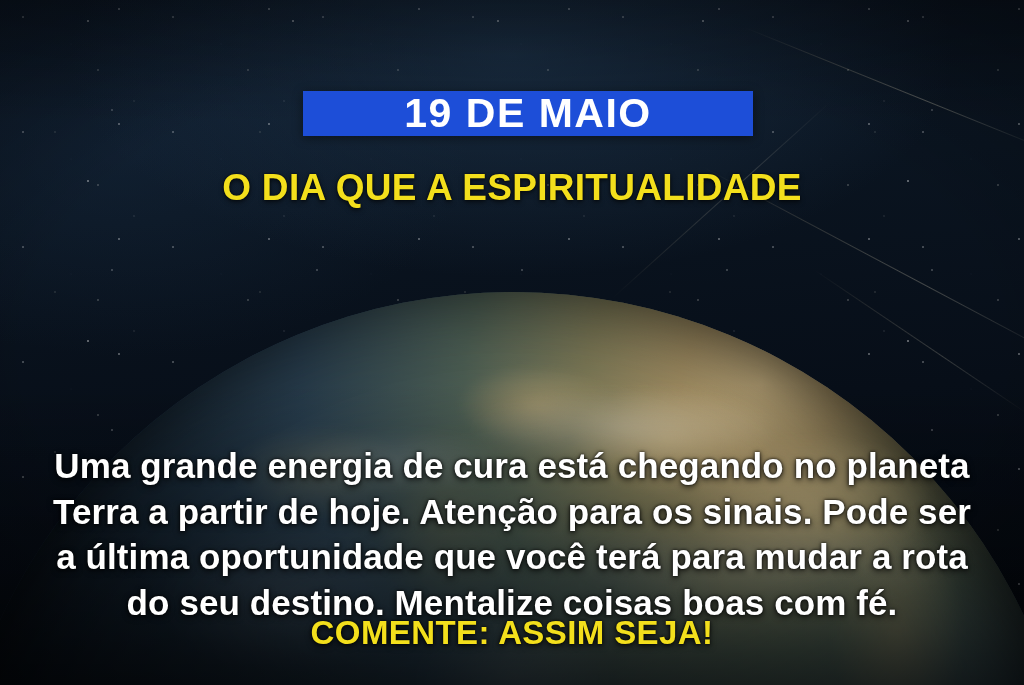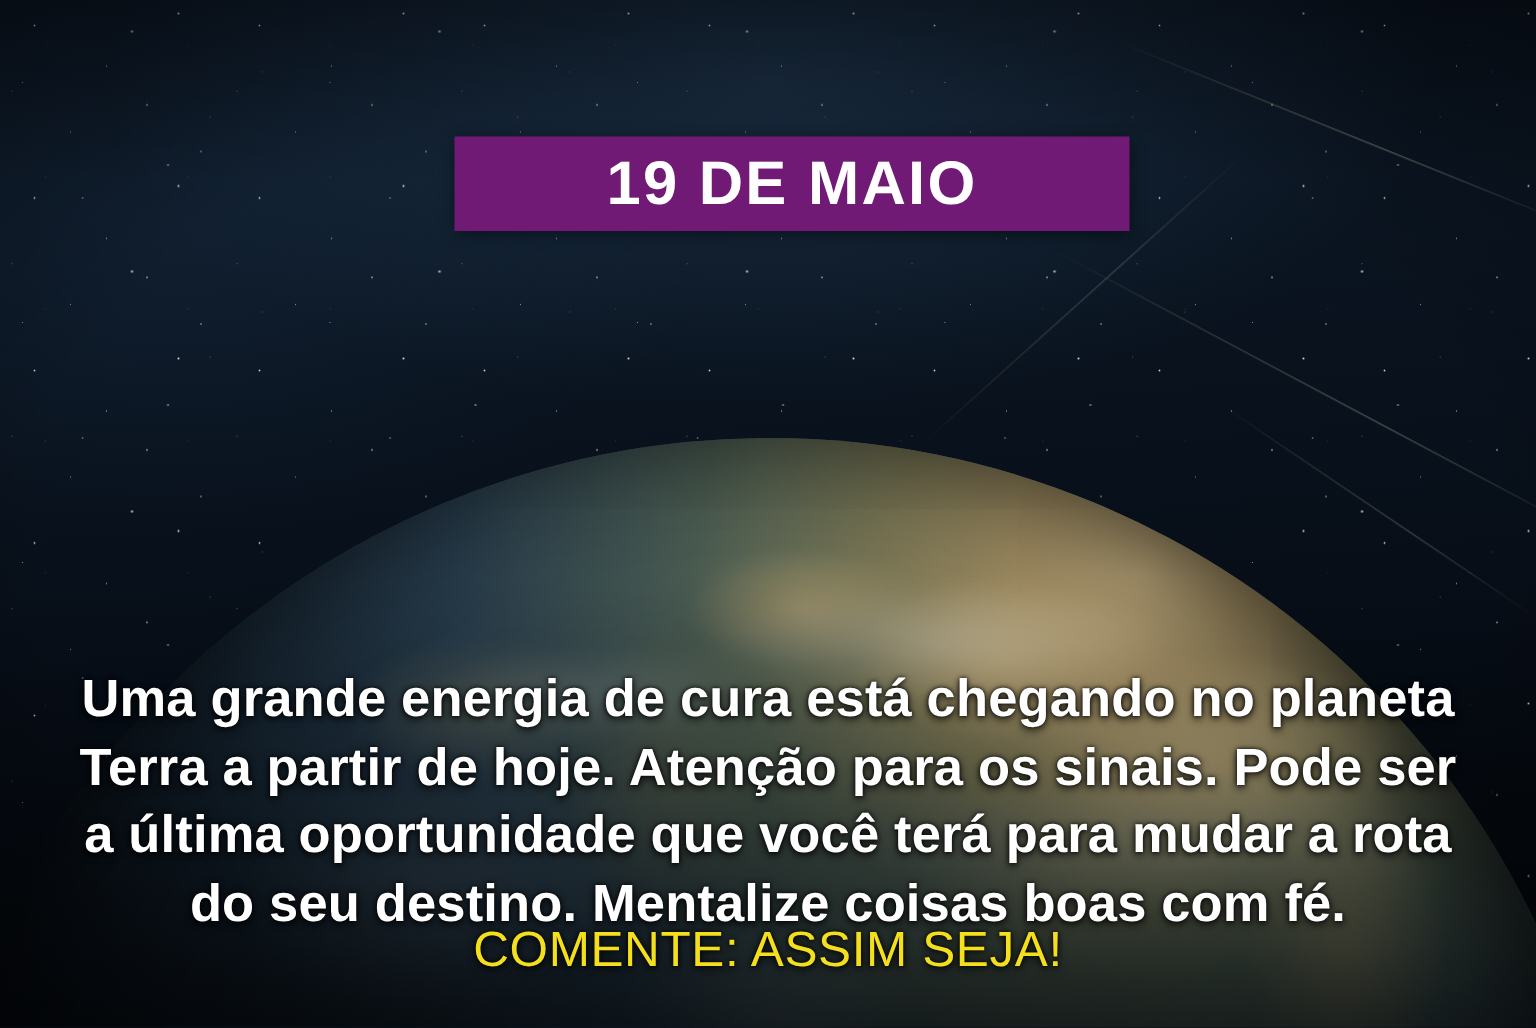--- a/index.html
+++ b/index.html
@@ -217,22 +217,22 @@
   .content {
     position: absolute;
     inset: 0;
   }
 
   .date-banner {
     position: absolute;
     left: 303px;
     top: 91px;
     width: 450px;
-    height: 63px;
-    background: #701a75;
+    height: 45px;
+    background: #1d4ed8;
     display: flex;
     align-items: center;
     justify-content: center;
     box-shadow: 0 2px 10px rgba(0,0,0,.45);
   }
   .date-banner-text {
     color: #ffffff;
     font-size: 41px;
     font-weight: 700;
     letter-spacing: 1.5px;
@@ -271,21 +271,21 @@
   }
 
   .cta {
     position: absolute;
     left: 0;
     right: 0;
     top: 614px;
     text-align: center;
     color: #f3df1c;
     font-size: 33px;
-    font-weight: 400;
+    font-weight: 700;
     letter-spacing: .4px;
     text-shadow: 0 2px 6px rgba(0,0,0,.80), 0 0 3px rgba(0,0,0,.9);
   }
 </style>
 </head>
 <body>
 
 <div id="poster">
 
   <div class="space-bg"></div>
@@ -310,20 +310,21 @@
 
   <div class="vignette"></div>
 
   <div class="content">
 
     <div class="date-banner">
       <span class="date-banner-text">19 DE MAIO</span>
     </div>
 
     <div class="headline">
+      <span class="headline-line">O DIA QUE A ESPIRITUALIDADE</span>
     </div>
 
     <div class="body-copy">Uma grande energia de cura está chegando no planeta Terra a partir de hoje. Atenção para os sinais. Pode ser a última oportunidade que você terá para mudar a rota do seu destino. Mentalize coisas boas com fé.</div>
 
     <div class="cta">COMENTE: ASSIM SEJA!</div>
 
   </div>
 </div>
 
 </body></html>

